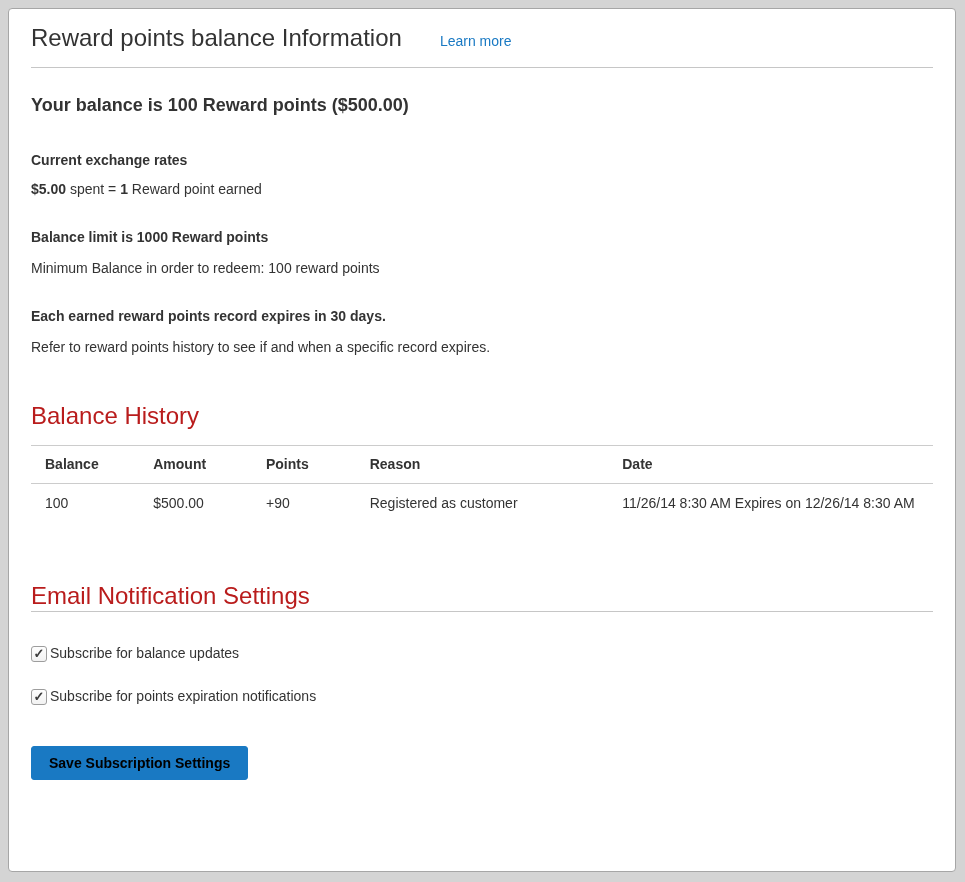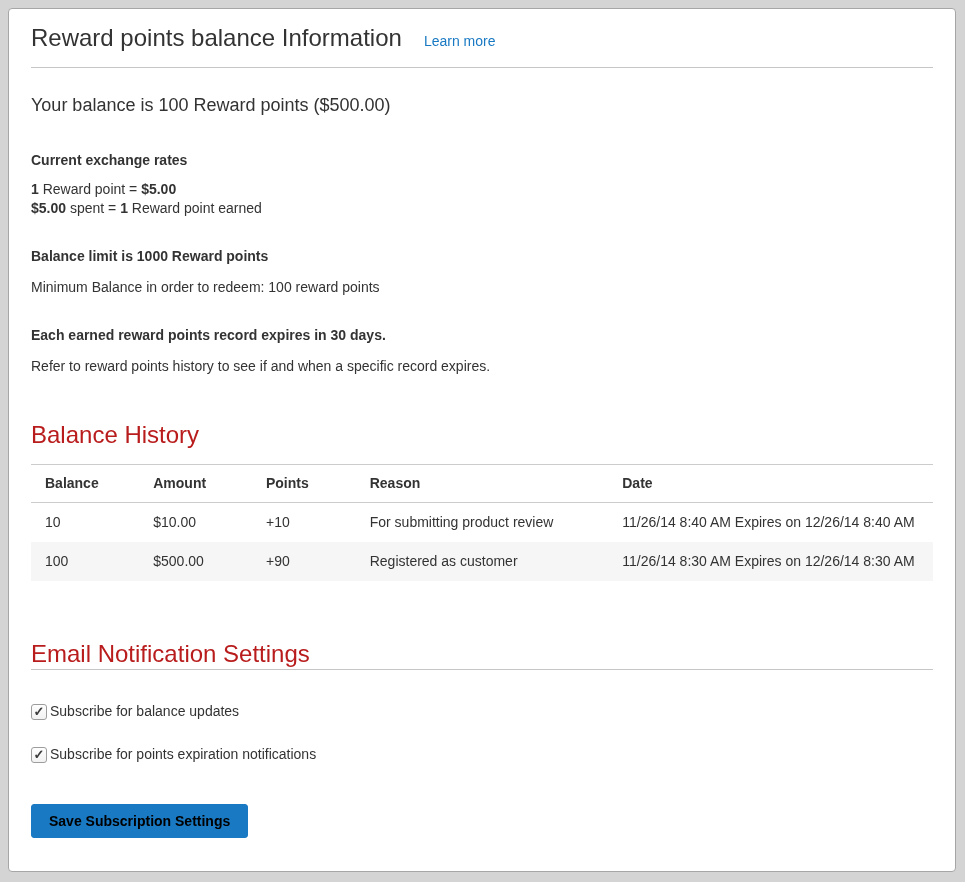--- a/index.html
+++ b/index.html
@@ -18,21 +18,21 @@
       background: #ffffff;
       border: 1px solid #a6a6a6;
       border-radius: 4px;
       padding: 14px 22px 30px 22px;
     }
 
     
     .page-header {
       display: flex;
       align-items: baseline;
-      gap: 22px;
+      gap: 38px;
       padding-bottom: 14px;
       border-bottom: 1px solid #c6c6c6;
     }
     .page-title {
       font-size: 24px;
       font-weight: 300;
       line-height: 30px;
       margin: 0;
       color: #333333;
       letter-spacing: 0;
@@ -42,21 +42,21 @@
       color: #1979c3;
       text-decoration: none;
       cursor: pointer;
     }
 
     
     .balance-summary {
       margin: 24px 0 0 0;
       font-size: 18px;
       line-height: 26px;
-      font-weight: 400;
+      font-weight: 700;
     }
 
     
     .block-heading {
       margin: 32px 0 10px 0;
       font-size: 14px;
       font-weight: 700;
       line-height: 20px;
     }
     .rate-line {
@@ -178,21 +178,20 @@
     <h1 class="page-title">Reward points balance Information</h1>
     <a class="learn-more" href="#">Learn more</a>
   </div>
 
   
   <p class="balance-summary">Your balance is 100 Reward points ($500.00)</p>
 
   
   <div>
     <p class="block-heading">Current exchange rates</p>
-    <p class="rate-line"><strong>1</strong><span> Reward point = </span><strong>$5.00</strong></p>
     <p class="rate-line"><strong>$5.00</strong><span> spent = </span><strong>1</strong><span> Reward point earned</span></p>
   </div>
 
   
   <p class="bold-note">Balance limit is 1000 Reward points</p>
   <p class="plain-note">Minimum Balance in order to redeem: 100 reward points</p>
   <p class="bold-note">Each earned reward points record expires in 30 days.</p>
   <p class="plain-note">Refer to reward points history to see if and when a specific record expires.</p>
 
   
@@ -202,27 +201,20 @@
       <tr>
         <th class="col-balance">Balance</th>
         <th class="col-amount">Amount</th>
         <th class="col-points">Points</th>
         <th class="col-reason">Reason</th>
         <th class="col-date">Date</th>
       </tr>
     </thead>
     <tbody>
       <tr>
-        <td>10</td>
-        <td>$10.00</td>
-        <td>+10</td>
-        <td>For submitting product review</td>
-        <td>11/26/14 8:40 AM Expires on 12/26/14 8:40 AM</td>
-      </tr>
-      <tr>
         <td>100</td>
         <td>$500.00</td>
         <td>+90</td>
         <td>Registered as customer</td>
         <td>11/26/14 8:30 AM Expires on 12/26/14 8:30 AM</td>
       </tr>
     </tbody>
   </table>
 
   

